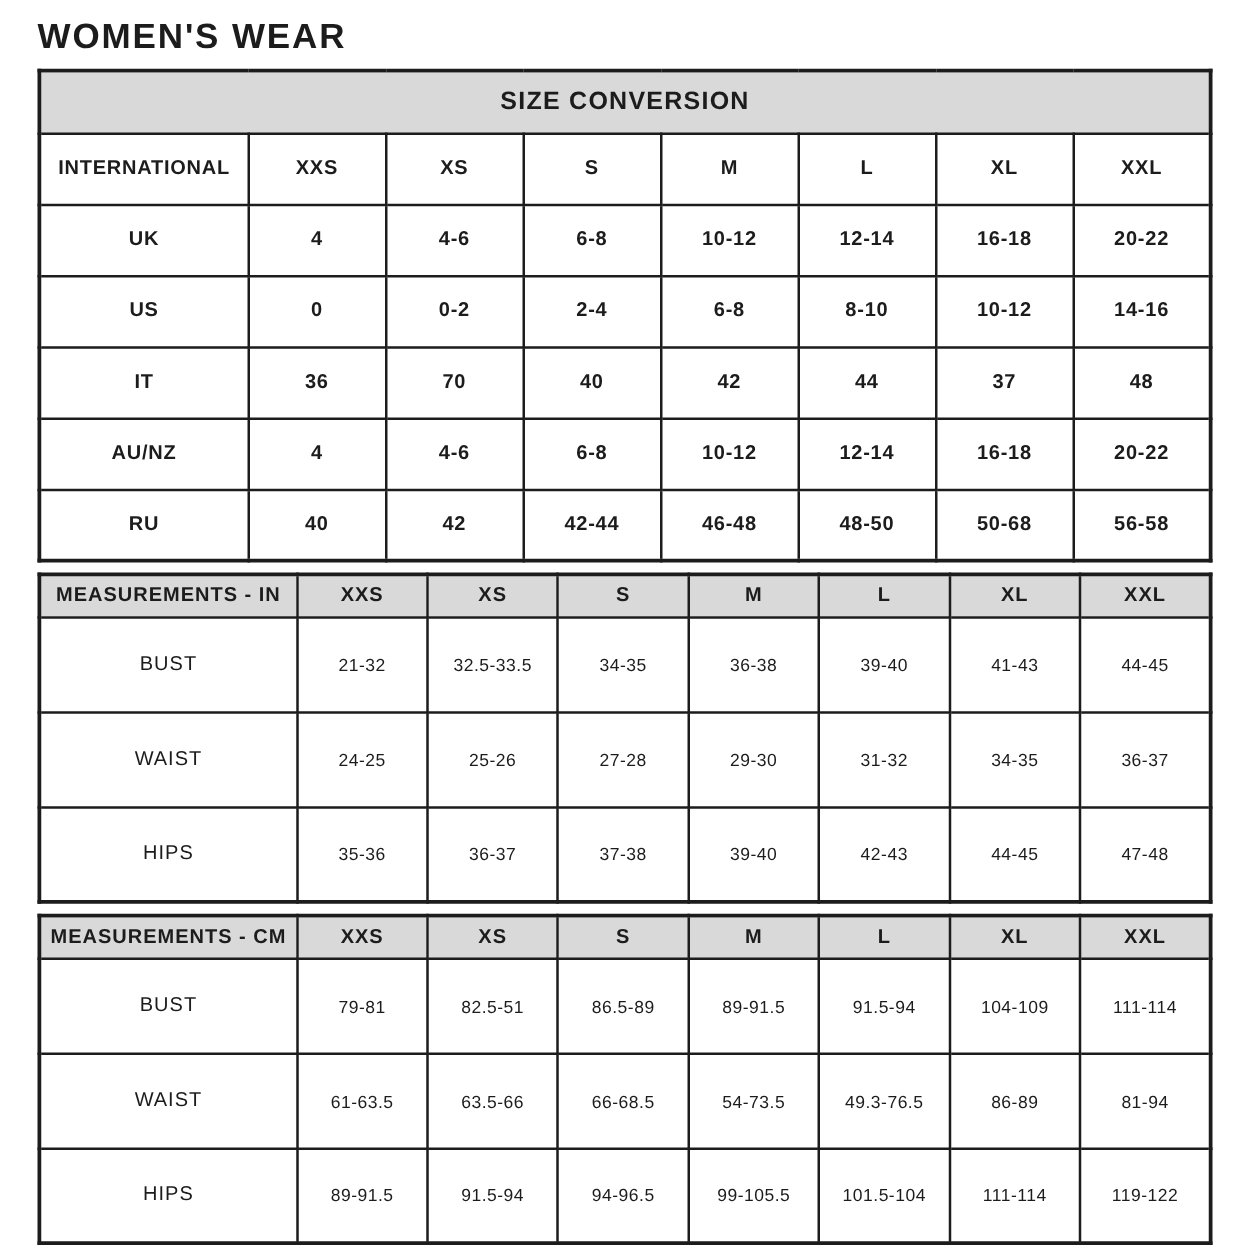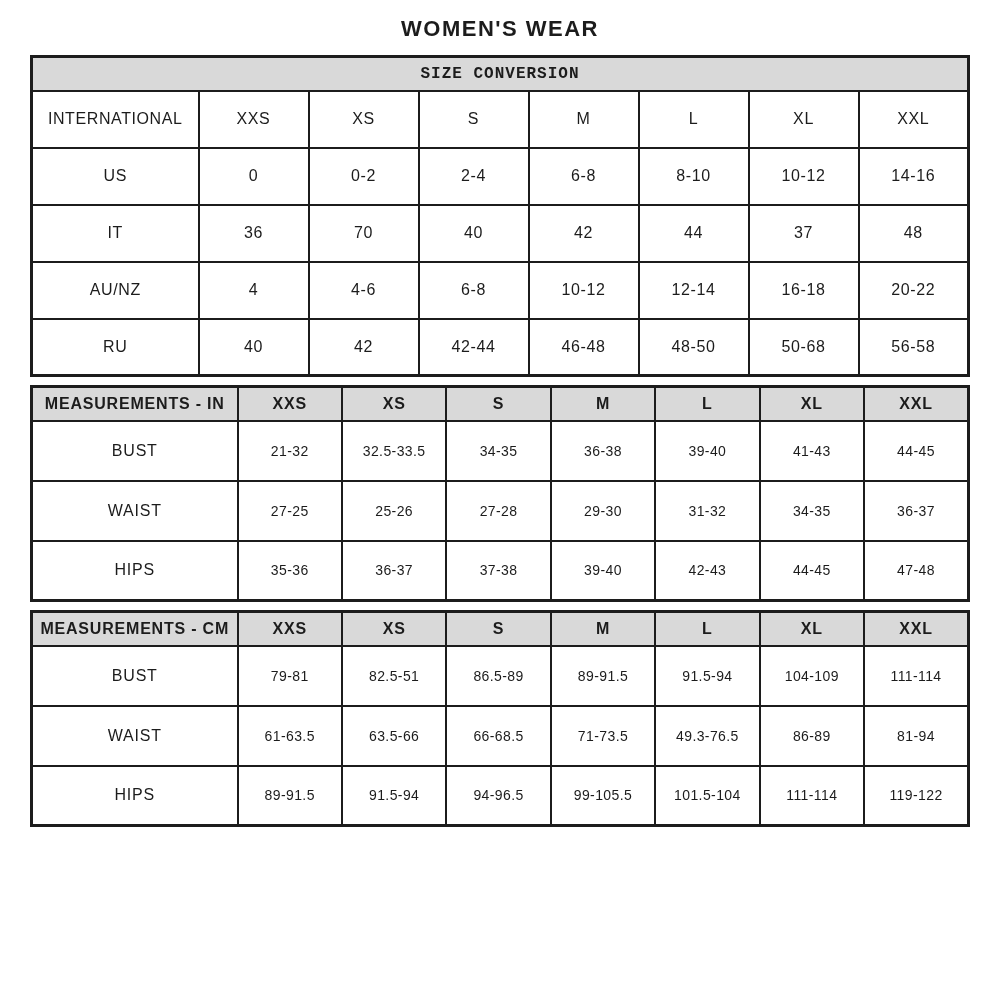--- a/index.html
+++ b/index.html
@@ -10,22 +10,21 @@
   }
   *{margin:0;padding:0;box-sizing:border-box;}
   html,body{
     width:1000px;height:1000px;
     background:var(--page-bg);
     color:var(--text);
     font-family:"Liberation Sans",sans-serif;
   }
   .page{padding:13px 30px 0;}
   .title{
-    text-align:center;
-    font-size:22px;
+    font-size:28px;
     font-weight:bold;
     letter-spacing:1.5px;
     line-height:31px;
     margin-bottom:11px;
   }
   table{
     width:940px;
     border-collapse:collapse;
     table-layout:fixed;
     border:3px solid var(--border);
@@ -34,42 +33,41 @@
   td,th{
     border:2px solid var(--border);
     text-align:center;
     vertical-align:middle;
     overflow:hidden;
     white-space:nowrap;
   }
   
   .t1 .title-bar th{
     background:var(--hdr-bg);
-    height:34px;
-    font-size:16px;
+    height:50px;
+    font-size:20px;
     font-weight:bold;
     letter-spacing:1px;
-    font-family:Liberation Mono, monospace;
   }
   .t1 tbody td{
     height:57px;
     font-size:16px;
     letter-spacing:0.6px;
-    font-weight:normal;
+    font-weight:bold;
   }
   
   .tm thead th{
     background:var(--hdr-bg);
     height:34px;
     font-size:16px;
     font-weight:bold;
     letter-spacing:0.8px;
   }
   .tm tbody td{
-    height:60px;
+    height:76px;
     font-size:14px;
     letter-spacing:0.4px;
   }
   .tm tbody td.rowlabel{
     font-size:16px;
     letter-spacing:0.8px;
   }
 </style>
 </head>
 <body>
@@ -99,20 +97,30 @@
           <td class="rowlabel">INTERNATIONAL</td>
           <td>XXS</td>
           <td>XS</td>
           <td>S</td>
           <td>M</td>
           <td>L</td>
           <td>XL</td>
           <td>XXL</td>
         </tr>
         <tr>
+          <td class="rowlabel">UK</td>
+          <td>4</td>
+          <td>4-6</td>
+          <td>6-8</td>
+          <td>10-12</td>
+          <td>12-14</td>
+          <td>16-18</td>
+          <td>20-22</td>
+        </tr>
+        <tr>
           <td class="rowlabel">US</td>
           <td>0</td>
           <td>0-2</td>
           <td>2-4</td>
           <td>6-8</td>
           <td>8-10</td>
           <td>10-12</td>
           <td>14-16</td>
         </tr>
         <tr>
@@ -177,21 +185,21 @@
           <td>21-32</td>
           <td>32.5-33.5</td>
           <td>34-35</td>
           <td>36-38</td>
           <td>39-40</td>
           <td>41-43</td>
           <td>44-45</td>
         </tr>
         <tr>
           <td class="rowlabel">WAIST</td>
-          <td>27-25</td>
+          <td>24-25</td>
           <td>25-26</td>
           <td>27-28</td>
           <td>29-30</td>
           <td>31-32</td>
           <td>34-35</td>
           <td>36-37</td>
         </tr>
         <tr>
           <td class="rowlabel">HIPS</td>
           <td>35-36</td>
@@ -237,21 +245,21 @@
           <td>89-91.5</td>
           <td>91.5-94</td>
           <td>104-109</td>
           <td>111-114</td>
         </tr>
         <tr>
           <td class="rowlabel">WAIST</td>
           <td>61-63.5</td>
           <td>63.5-66</td>
           <td>66-68.5</td>
-          <td>71-73.5</td>
+          <td>54-73.5</td>
           <td>49.3-76.5</td>
           <td>86-89</td>
           <td>81-94</td>
         </tr>
         <tr>
           <td class="rowlabel">HIPS</td>
           <td>89-91.5</td>
           <td>91.5-94</td>
           <td>94-96.5</td>
           <td>99-105.5</td>

